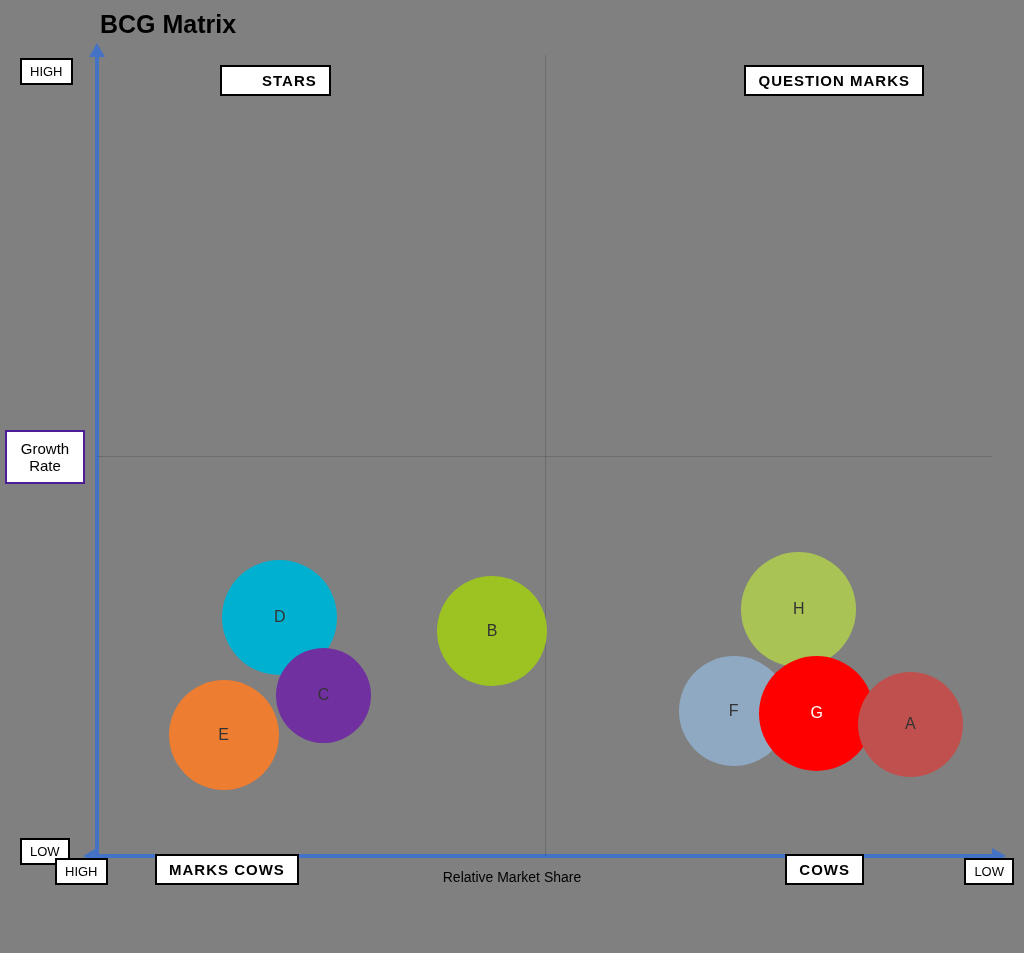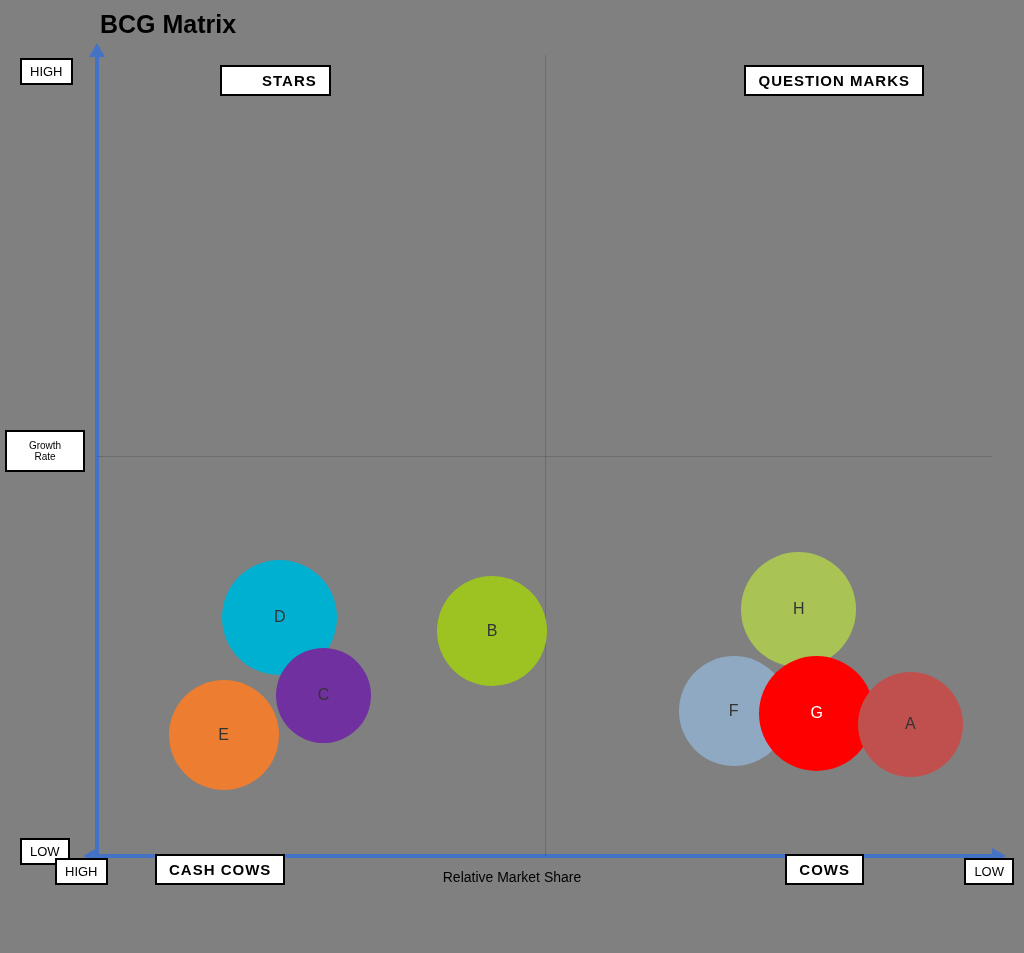--- a/index.html
+++ b/index.html
@@ -106,23 +106,23 @@
       border: 2px solid #000;
       padding: 4px 8px;
       font-size: 13px;
     }
 
     #growth-rate-label {
       position: absolute;
       left: 5px;
       top: 430px;
       background: white;
-      border: 2px solid #000000;
+      border: 2px solid #4c1d95;
       padding: 8px 10px;
-      font-size: 10px;
+      font-size: 15px;
       text-align: center;
       width: 80px;
     }
 
     #relative-market-share-label {
       position: absolute;
       bottom: 68px;
       left: 50%;
       transform: translateX(-50%);
       font-size: 14px;
@@ -289,21 +289,21 @@
 <div id="label-high-x">HIGH</div>
 
 <div id="label-low-x">LOW</div>
 
 <div id="growth-rate-label">Growth Rate</div>
 
 <div id="relative-market-share-label">Relative Market Share</div>
 
 <div class="quadrant-label" id="stars-label">STARS</div>
 <div class="quadrant-label" id="question-marks-label">QUESTION MARKS</div>
-<div class="quadrant-label" id="cash-cows-label">CASH COWS</div>
+<div class="quadrant-label" id="cash-cows-label">MARKS COWS</div>
 <div class="quadrant-label" id="dogs-label">COWS</div>
 
 <div id="plot-area">
   <div id="divider-v"></div>
   <div id="divider-h"></div>
 
   <div class="bubble" id="bubble-d">D</div>
 
   <div class="bubble" id="bubble-c">C</div>
 

